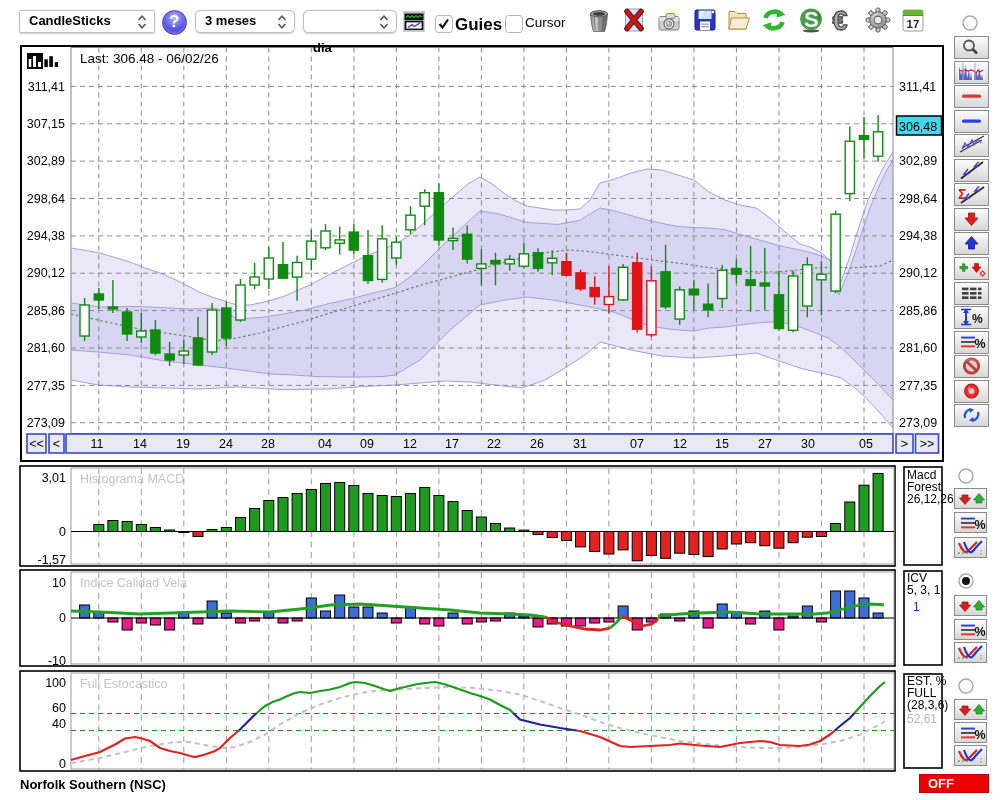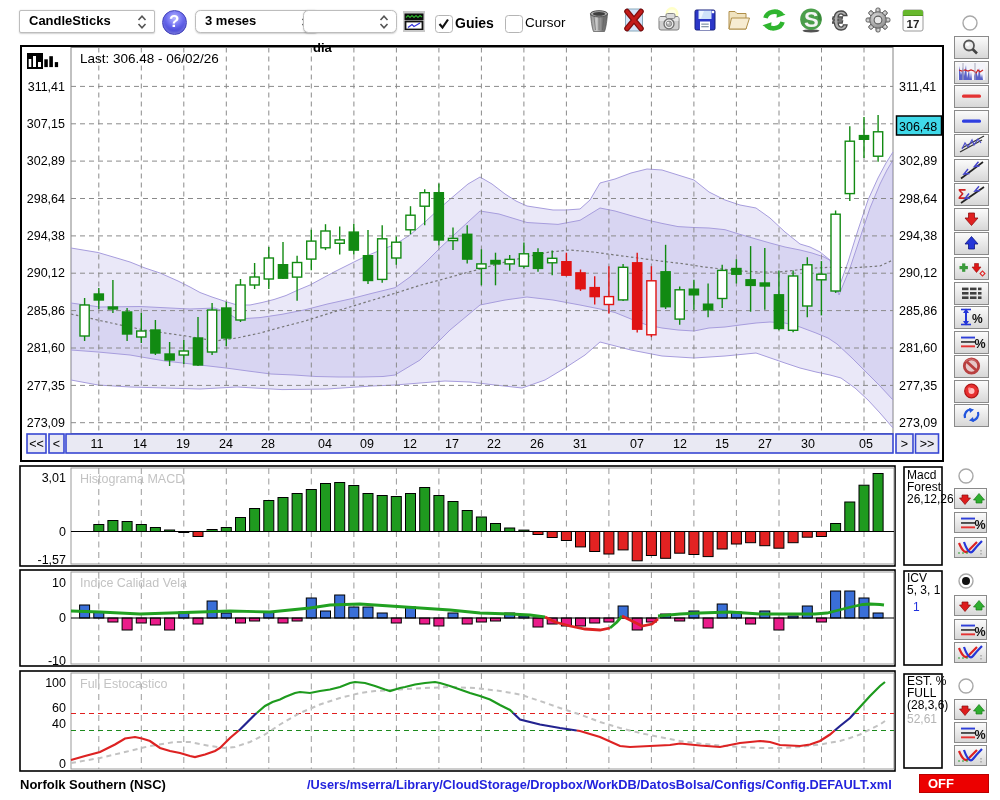--- a/index.html
+++ b/index.html
@@ -439,21 +439,21 @@
 <div style="position:absolute;left:19px;top:10px;width:134px;height:21px;background:#fff;border:1px solid #bdbdbd;border-radius:2px;box-shadow:0 0.5px 1.5px rgba(0,0,0,0.18);">
       <span style="position:absolute;left:9px;top:2px;font-size:13px;font-weight:600;">CandleSticks</span>
       <svg style="position:absolute;right:7px;top:3.5px" width="10" height="14">
         <path d="M1.5,5 L5,1.2 L8.5,5" fill="none" stroke="#555" stroke-width="1.6"></path>
         <path d="M1.5,9 L5,12.8 L8.5,9" fill="none" stroke="#555" stroke-width="1.6"></path>
       </svg>
     </div>
     <div style="position:absolute;left:162px;top:10px;width:23px;height:23px;border-radius:50%;background:radial-gradient(circle at 50% 30%, #b9b9ff 0%, #7070f0 40%, #3838cf 75%, #2a2ab8 100%);border:1.5px solid #4444bb;box-shadow:inset 0 -2px 3px rgba(255,255,255,0.35);">
       <span style="position:absolute;left:6px;top:0.5px;color:#fff;font-size:17px;font-weight:bold;">?</span>
     </div>
-    <div style="position:absolute;left:195px;top:10px;width:98px;height:21px;background:#fff;border:1px solid #bdbdbd;border-radius:5.5px;box-shadow:0 0.5px 1.5px rgba(0,0,0,0.18);padding-left:24px;">
+    <div style="position:absolute;left:195px;top:10px;width:98px;height:21px;background:#fff;border:1px solid #bdbdbd;border-radius:5.5px;box-shadow:0 0.5px 1.5px rgba(0,0,0,0.18);">
       <span style="position:absolute;left:9px;top:2px;font-size:13px;font-weight:600;">3 meses</span>
       <svg style="position:absolute;right:7px;top:3.5px" width="10" height="14">
         <path d="M1.5,5 L5,1.2 L8.5,5" fill="none" stroke="#555" stroke-width="1.6"></path>
         <path d="M1.5,9 L5,12.8 L8.5,9" fill="none" stroke="#555" stroke-width="1.6"></path>
       </svg>
     </div>
     <div style="position:absolute;left:303px;top:10px;width:92px;height:21px;background:#fff;border:1px solid #bdbdbd;border-radius:5.5px;box-shadow:0 0.5px 1.5px rgba(0,0,0,0.18);">
       <span style="position:absolute;left:9px;top:2px;font-size:13px;font-weight:600;margin-top:27px;">dia</span>
       <svg style="position:absolute;right:7px;top:3.5px" width="10" height="14">
         <path d="M1.5,5 L5,1.2 L8.5,5" fill="none" stroke="#555" stroke-width="1.6"></path>
@@ -466,21 +466,21 @@
         <rect x="1.5" y="2.5" width="19" height="6.5" fill="#0c0c0c"></rect>
         <polyline points="3,6.5 5,4.5 7,6.5 9,4.5 11,6.5 13,4.5 15,6.5 17,4.5 19,6" fill="none" stroke="#2db32d" stroke-width="1.2"></polyline>
         <rect x="2.5" y="10.5" width="17" height="8" fill="#fff" stroke="#111" stroke-width="1.8"></rect>
         <polyline points="5,16.5 9,13.5 11,15.5 17,12" fill="none" stroke="#3333dd" stroke-width="1.3"></polyline>
         <rect x="0" y="19" width="22" height="2" fill="#c8c8c8"></rect>
       </svg>
     </div>
     <div style="position:absolute;left:435px;top:15px;width:16px;height:16px;background:#fff;border:1.5px solid #b5b5b5;border-radius:3.5px;"><svg width="15" height="15">
         <path d="M3.5,8 L6.5,11.5 L12,3.5" fill="none" stroke="#111" stroke-width="2.2"></path>
       </svg></div>
-    <span style="position:absolute;left:455px;top:15px;font-size:14px;font-weight:600;">Guies</span>
+    <span style="position:absolute;left:455px;top:15px;font-size:17px;font-weight:600;">Guies</span>
     <div style="position:absolute;left:505px;top:15px;width:16px;height:16px;background:#fff;border:1.5px solid #b5b5b5;border-radius:3.5px;"><svg width="15" height="15"></svg></div>
     <span style="position:absolute;left:525px;top:15px;font-size:13.5px;font-weight:400;">Cursor</span>
     <div style="position:absolute;left:586px;top:7px;width:26px;height:26px;"><svg width="26" height="26" viewBox="0 0 26 26">
         <defs>
           <linearGradient id="tg" x1="0" y1="0" x2="1" y2="0">
             <stop offset="0" stop-color="#8f8f8f"></stop>
             <stop offset="0.35" stop-color="#c9c9c9"></stop>
             <stop offset="0.7" stop-color="#7a7a7a"></stop>
             <stop offset="1" stop-color="#676767"></stop>
           </linearGradient>
@@ -704,16 +704,15 @@
         <rect x="6" y="13.4" width="14" height="1.9" fill="#e43333"></rect>
         <text x="19.5" y="16" font-size="12.5" font-weight="bold" fill="#111" font-family="Liberation Sans">%</text>
       </svg></div>
     <div style="position:absolute;left:954px;top:745px;width:31px;height:19px;background:linear-gradient(#fbfbfb,#d7d7d7);border:1px solid #8a8a8a;"><svg width="31" height="19" viewBox="0 0 31 19">
         <path d="M4,5 Q9,17 13,13 T22,4" fill="none" stroke="#dd2222" stroke-width="2.2"></path>
         <path d="M9,4 Q14,18 18,13 T27,3" fill="none" stroke="#2536d8" stroke-width="2.2"></path>
         <line x1="3" y1="15" x2="14" y2="15" stroke="#2a9a2a" stroke-width="1" stroke-dasharray="2 2"></line>
         <line x1="26" y1="12" x2="26" y2="17" stroke="#888" stroke-width="1" stroke-dasharray="1.5 1.5"></line>
       </svg></div>
 <div style="position:absolute;left:20px;top:777px;font-size:13px;font-weight:bold;text-align:center;">Norfolk Southern (NSC)</div>
-    <div style="position:absolute;left:307px;top:777px;font-size:12.8px;font-weight:bold;color:#2222dd;">/Users/mserra/Library/CloudStorage/Dropbox/WorkDB/DatosBolsa/Configs/Config.DEFAULT.xml</div>
     <div style="position:absolute;left:919px;top:774px;width:68px;height:16.5px;background:#ec0000;border:1px solid #b00;">
       <span style="position:absolute;left:8px;top:1px;color:#ffffff;font-size:13px;font-weight:bold;">OFF</span>
     </div>
 </div>
 </body></html>

